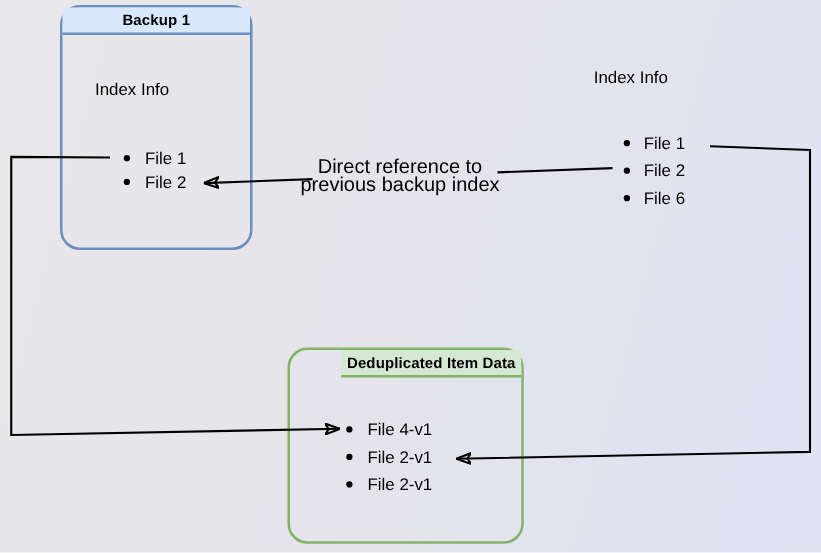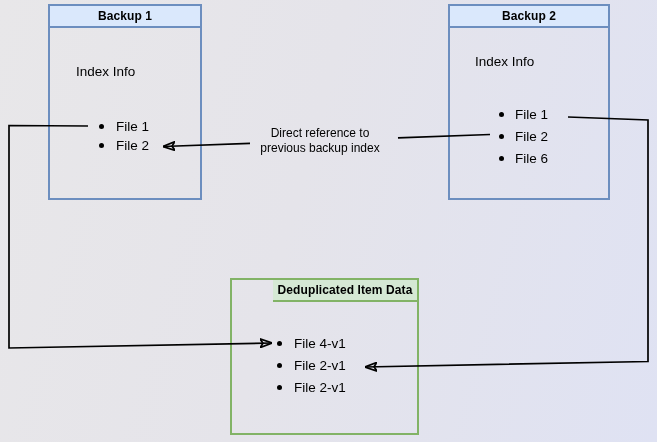--- a/index.html
+++ b/index.html
@@ -12,20 +12,21 @@
   .canvas {
     position: relative;
     width: 657px; height: 442px;
     background: linear-gradient(105deg, #e8e7e9 0%, #e5e4ea 45%, #dfe2f3 100%);
     overflow: hidden;
   }
   .node {
     position: absolute;
     box-sizing: border-box;
     background: transparent;
+    border-radius: 16px;
   }
   .node.blue  { border: 2px solid #6c8ebf; }
   .node.green { border: 2px solid #82b366; }
   .node-header {
     position: absolute;
     left: 0; top: 0; right: 0;
     height: 22px;
     box-sizing: border-box;
     display: flex; align-items: center; justify-content: center;
     font-size: 12px; font-weight: bold;
@@ -49,21 +50,21 @@
   }
   .file-row .lbl { font-size: 13.5px; }
   .lh19 .file-row { height: 19px; }
   .lh22 .file-row { height: 22px; }
   .gap11 .dot { margin-right: 11px; }
   .gap12 .dot { margin-right: 12px; }
   .edge-label {
     position: absolute;
     left: 235px; top: 126px; width: 170px;
     text-align: center;
-    font-size: 12px; line-height: 15px;
+    font-size: 16px; line-height: 15px;
     white-space: nowrap;
   }
   svg.edges {
     position: absolute; left: 0; top: 0;
     width: 657px; height: 442px;
     pointer-events: none;
     z-index: 5;
   }
   svg.edges path {
     fill: none; stroke: #000; stroke-width: 1.7px;
@@ -83,23 +84,20 @@
     <div class="file-row">
       <span class="dot"></span>
       <span class="lbl">File 1</span>
     </div>
     <div class="file-row">
       <span class="dot"></span>
       <span class="lbl">File 2</span>
     </div>
   </div>
 
-  <div class="node blue" style="left:448px; top:4px; width:162px; height:196px;">
-    <div class="node-header">Backup 2</div>
-  </div>
   <div class="section-label" style="left:475px; top:54px;">Index Info</div>
   <div class="file-list lh22 gap11" style="left:499px; top:103px;">
     <div class="file-row">
       <span class="dot"></span>
       <span class="lbl">File 1</span>
     </div>
     <div class="file-row">
       <span class="dot"></span>
       <span class="lbl">File 2</span>
     </div>

